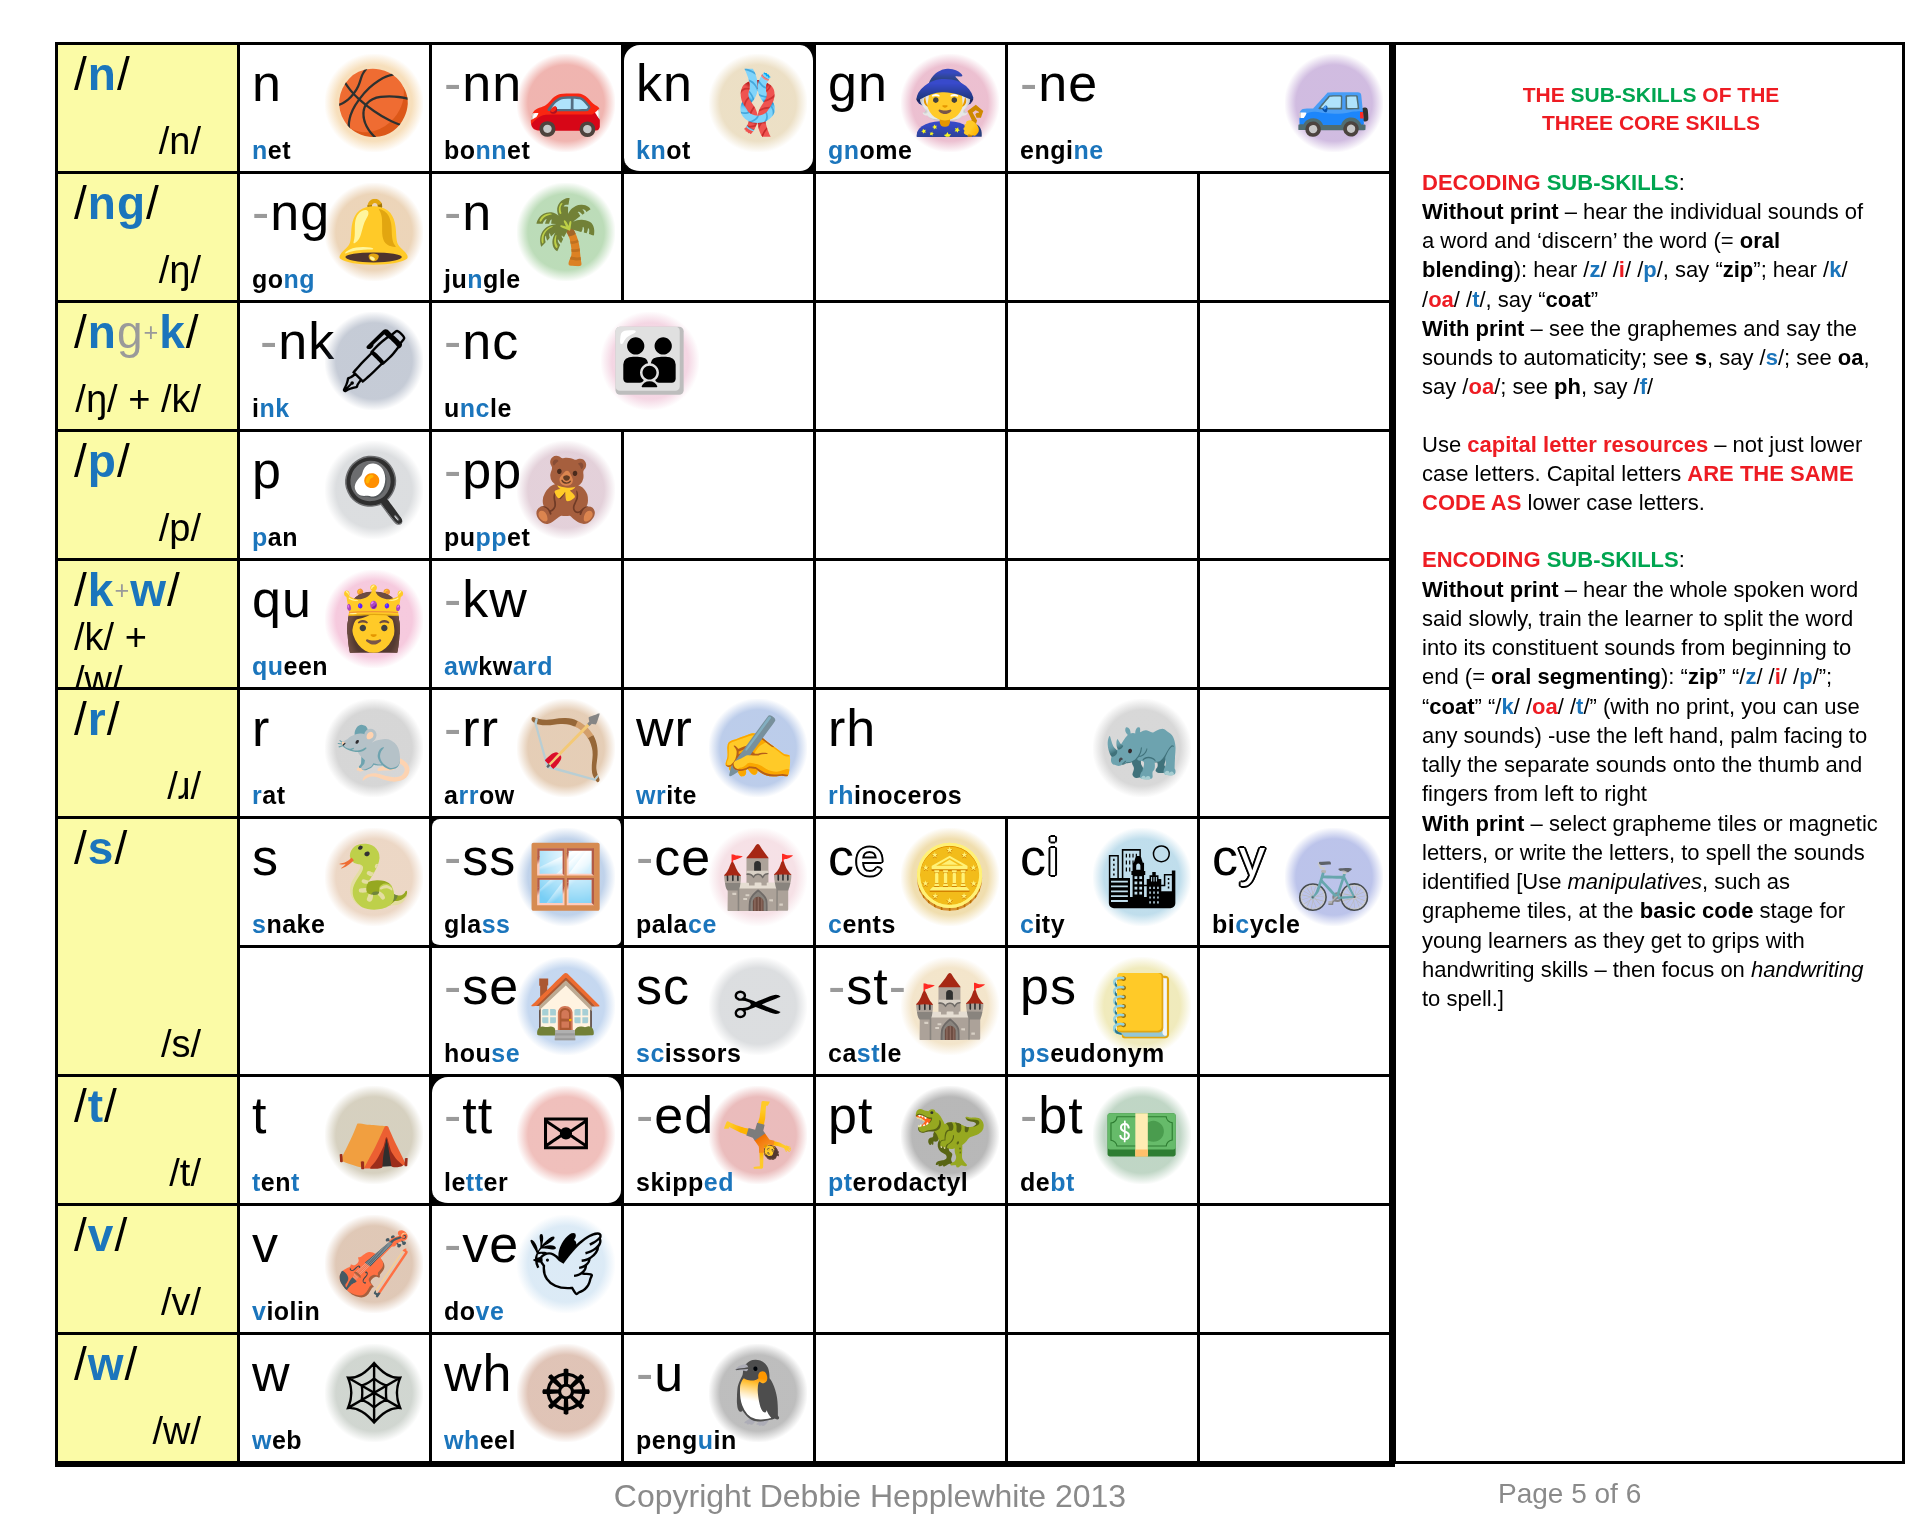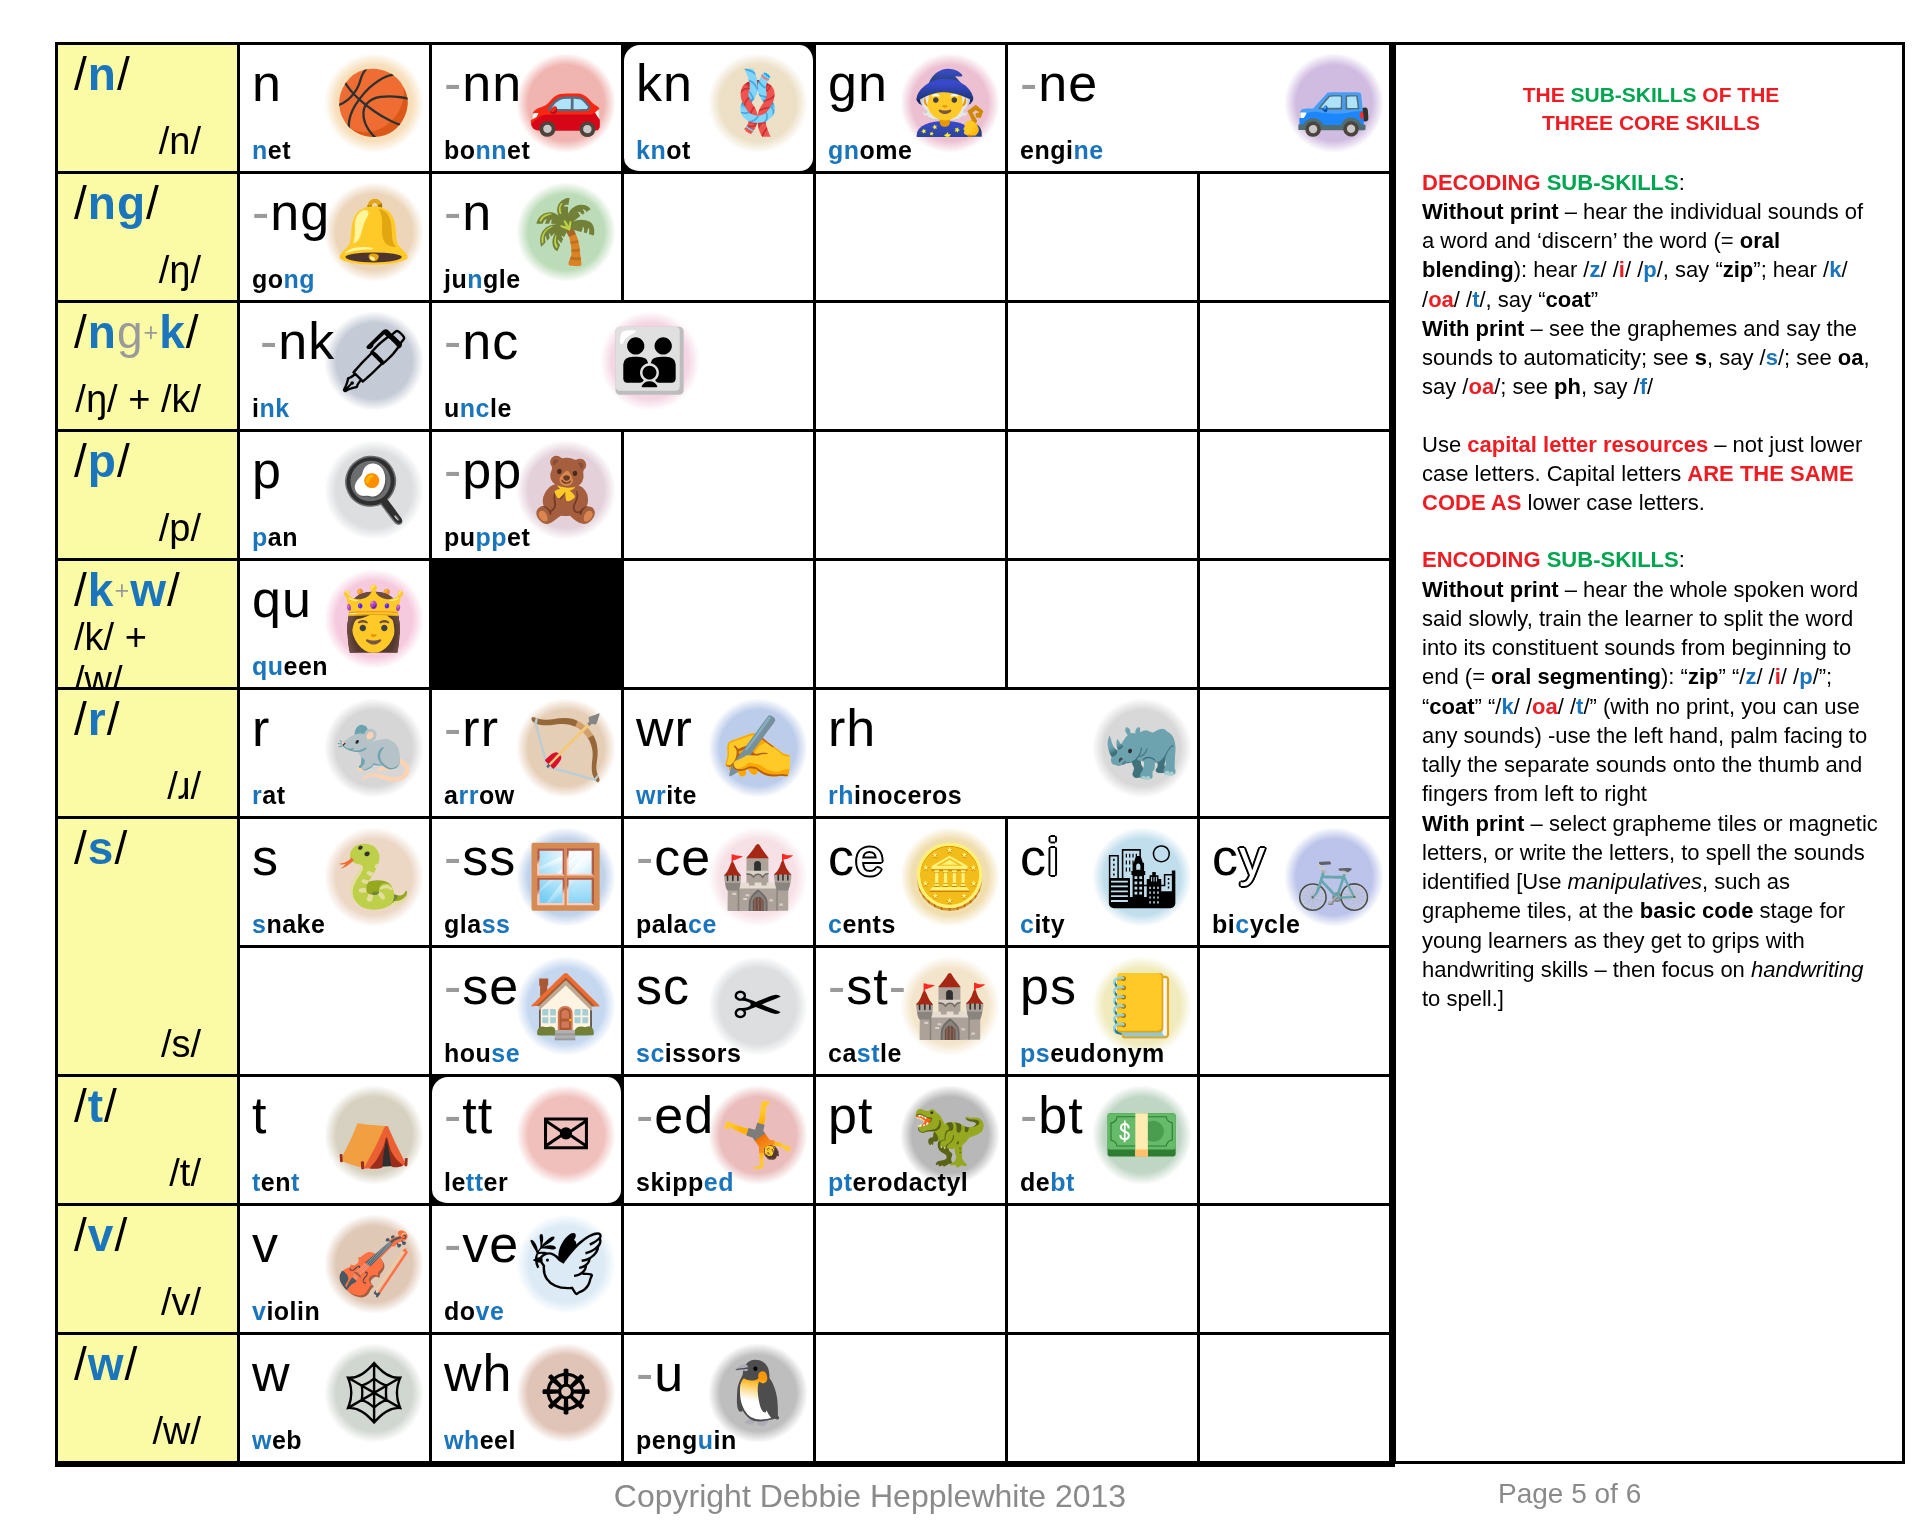--- a/index.html
+++ b/index.html
@@ -133,20 +133,24 @@
       <div class="cell" style="grid-area: 4 / 7 / auto / span 1;"></div>
       <div class="lbl" style="grid-area: 5 / 1 / span 1;">
         <div class="l1"><span class="seg k">/</span><span class="seg b">k</span><span class="seg g sm">+</span><span class="seg b">w</span><span class="seg k">/</span></div>
         <div class="l2">/k/ + /w/</div>
       </div>
       <div class="cell" style="grid-area: 5 / 2 / auto / span 1;">
         <div class="gtext"><span class="seg k">qu</span></div>
         <div class="pic" style="background: radial-gradient(circle, rgba(229, 103, 160, 0.35) 0px, rgba(229, 103, 160, 0.35) 55%, transparent 72%);">👸</div>
         <div class="word"><span class="seg b">qu</span><span class="seg k">een</span></div>
       </div>
+      <div class="cell" style="grid-area: 5 / 3 / auto / span 1;">
+        <div class="gtext"><span class="seg g">-</span><span class="seg k">kw</span></div>
+        <div class="word"><span class="seg b">aw</span><span class="seg k">kw</span><span class="seg b">ard</span></div>
+      </div>
       <div class="cell" style="grid-area: 5 / 4 / auto / span 1;"></div>
       <div class="cell" style="grid-area: 5 / 5 / auto / span 1;"></div>
       <div class="cell" style="grid-area: 5 / 6 / auto / span 1;"></div>
       <div class="cell" style="grid-area: 5 / 7 / auto / span 1;"></div>
       <div class="lbl" style="grid-area: 6 / 1 / span 1;">
         <div class="l1"><span class="seg k">/</span><span class="seg b">r</span><span class="seg k">/</span></div>
         <div class="l2">/ɹ/</div>
       </div>
       <div class="cell" style="grid-area: 6 / 2 / auto / span 1;">
         <div class="gtext"><span class="seg k">r</span></div>
@@ -171,21 +175,21 @@
       <div class="cell" style="grid-area: 6 / 7 / auto / span 1;"></div>
       <div class="lbl" style="grid-area: 7 / 1 / span 2;">
         <div class="l1"><span class="seg k">/</span><span class="seg b">s</span><span class="seg k">/</span></div>
         <div class="l2">/s/</div>
       </div>
       <div class="cell" style="grid-area: 7 / 2 / auto / span 1;">
         <div class="gtext"><span class="seg k">s</span></div>
         <div class="pic" style="background: radial-gradient(circle, rgba(201, 141, 90, 0.35) 0px, rgba(201, 141, 90, 0.35) 55%, transparent 72%);">🐍</div>
         <div class="word"><span class="seg b">s</span><span class="seg k">nake</span></div>
       </div>
-      <div class="cell" style="grid-area: 7 / 3 / auto / span 1;">
+      <div class="cell" style="grid-area: 7 / 3 / auto / span 1; border-radius: 8px;">
         <div class="gtext"><span class="seg g">-</span><span class="seg k">ss</span></div>
         <div class="pic" style="background: radial-gradient(circle, rgba(74, 127, 196, 0.35) 0px, rgba(74, 127, 196, 0.35) 55%, transparent 72%);">🪟</div>
         <div class="word"><span class="seg k">gla</span><span class="seg b">ss</span></div>
       </div>
       <div class="cell" style="grid-area: 7 / 4 / auto / span 1;">
         <div class="gtext"><span class="seg g">-</span><span class="seg k">ce</span></div>
         <div class="pic" style="background: radial-gradient(circle, rgba(229, 169, 184, 0.35) 0px, rgba(229, 169, 184, 0.35) 55%, transparent 72%);">🏰</div>
         <div class="word"><span class="seg k">pala</span><span class="seg b">ce</span></div>
       </div>
       <div class="cell" style="grid-area: 7 / 5 / auto / span 1;">

